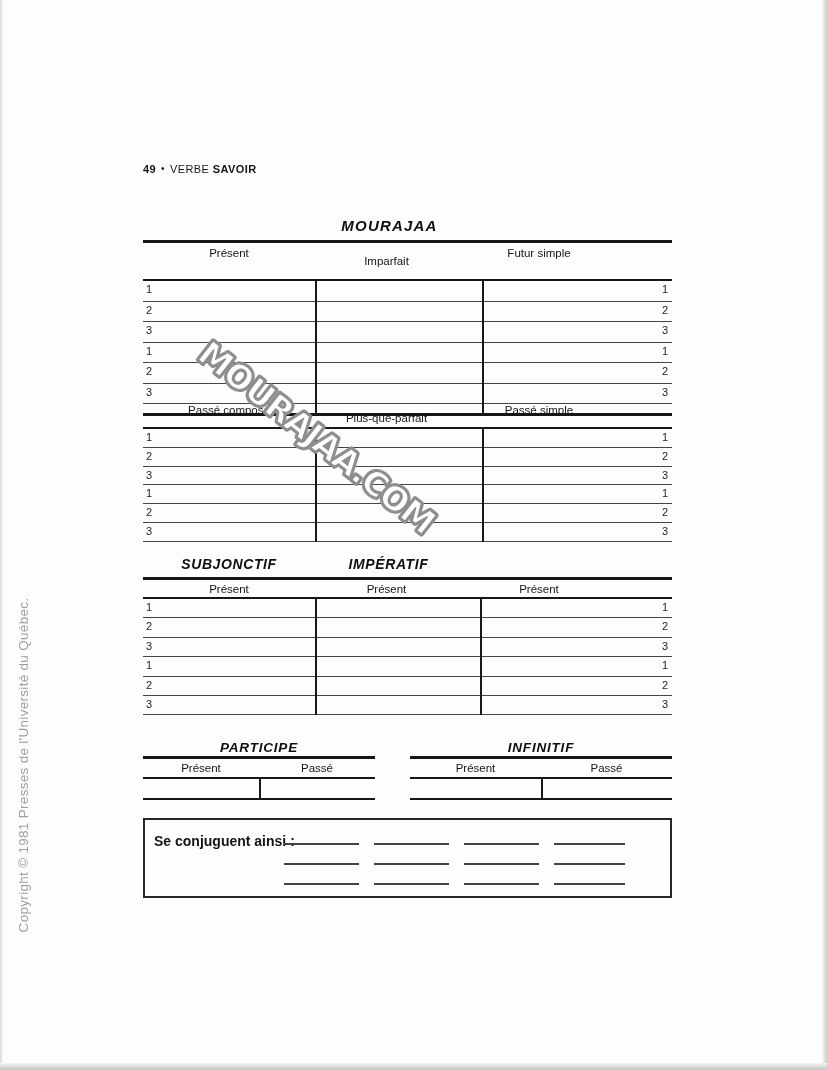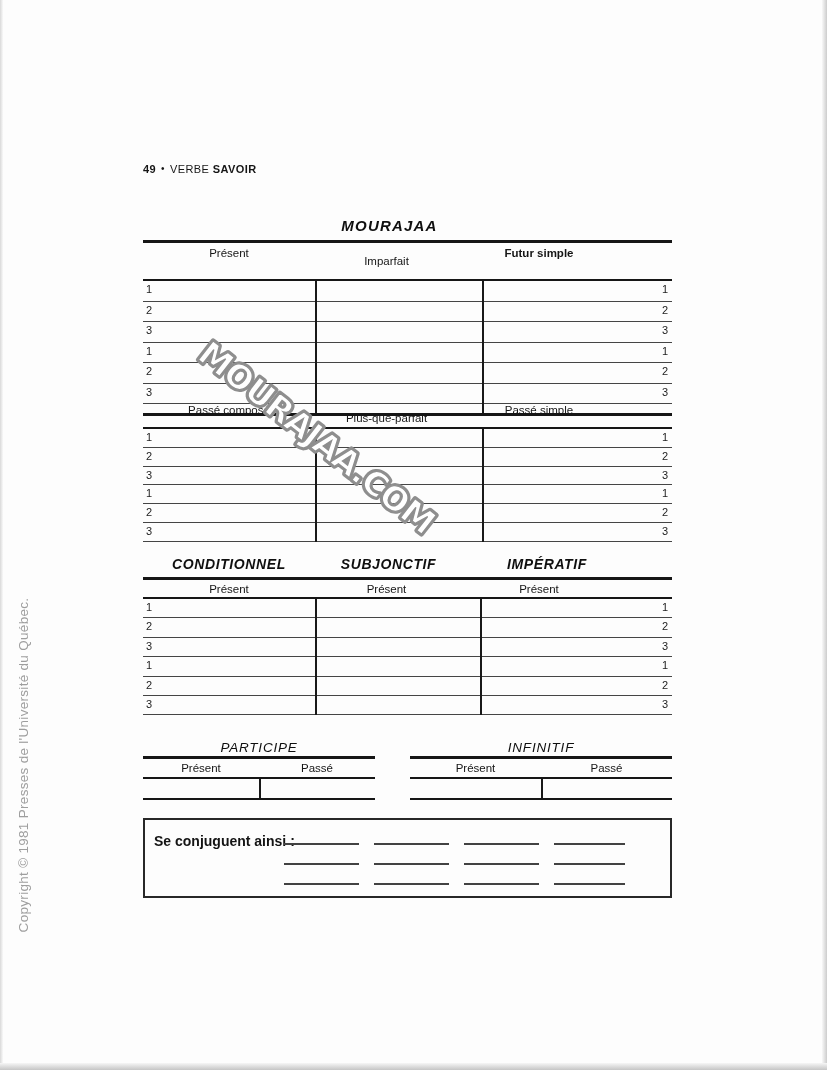--- a/index.html
+++ b/index.html
@@ -46,21 +46,21 @@
   .crow{display:flex;justify-content:space-between;align-items:flex-start;
         box-sizing:border-box;border-bottom:1.2px solid var(--line,#454545);
         font-size:11px;color:#1d1d1d;padding:2px 4px 0 3px;}
   .strip{width:100%;}
   .divider{position:absolute;top:0;bottom:0;width:2px;background:#191919;}
 
   
   .ptable{position:absolute;top:740px;}
   #participe-table{left:143px;width:232px;}
   #infinitif-table{left:410px;width:262px;}
-  .ptitle{font-style:italic;font-weight:normal;font-size:13.5px;letter-spacing:.8px;text-align:center;height:16px;color:#0f0f0f;}
+  .ptitle{font-style:italic;font-weight:bold;font-size:13.5px;letter-spacing:.8px;text-align:center;height:16px;color:#0f0f0f;}
   .phdr{display:flex;height:18px;align-items:center;}
   .phdr span{flex:1;text-align:center;font-size:11.5px;color:#161616;}
   .pblank{position:relative;height:19px;}
   .tick{position:absolute;left:50%;top:0;bottom:0;width:1.5px;background:#191919;}
 
   
   #conj-box{position:absolute;left:143px;top:818px;width:529px;height:80px;
             border:2px solid #282828;box-sizing:border-box;}
   #conj-label{position:absolute;left:9px;top:13px;font-weight:bold;font-size:14px;color:#141414;}
   .blankline{position:absolute;height:1.5px;background:#424242;}
@@ -88,21 +88,21 @@
     <span class="b">49</span><span class="bullet">•</span><span>VERBE</span>&nbsp;<span class="b">SAVOIR</span>
   </div>
 
   <div class="sec-title" id="indicatif-title">MOURAJAA</div>
 
   <div class="block" id="block-a">
       <div class="rule thick"></div>
       <div class="hdr-row">
         <div class="hdr-cell" style="width: 172px; height: 20px;">Présent</div>
         <div class="hdr-cell" style="width: 167px; height: 36px;">Imparfait</div>
-        <div class="hdr-cell" style="width: 190px; height: 20px; font-weight: bold;">Futur simple</div>
+        <div class="hdr-cell" style="width: 190px; height: 20px;">Futur simple</div>
       </div>
       <div class="rule mid"></div>
       <div class="rows-wrap">
         <div class="crow" style="height: 20.5px;">
           <span class="num">1</span>
           <span class="num">1</span>
         </div>
         <div class="crow" style="height: 20.5px;">
           <span class="num">2</span>
           <span class="num">2</span>
@@ -161,21 +161,20 @@
           <span class="num">3</span>
           <span class="num">3</span>
         </div>
         <div class="divider" style="left: 172px;"></div>
         <div class="divider" style="left: 339px;"></div>
       </div>
     </div>
 
   <div class="block" id="moods">
     <div class="titles-row">
-      <div class="t">CONDITIONNEL</div>
       <div class="t">SUBJONCTIF</div>
       <div class="t">IMPÉRATIF</div>
     </div>
     <div id="moods-grid">
         <div class="rule thick"></div>
         <div class="hdr-row">
           <div class="hdr-cell" style="width: 172px; height: 17px;">Présent</div>
           <div class="hdr-cell" style="width: 167px; height: 17px;">Présent</div>
           <div class="hdr-cell" style="width: 190px; height: 17px;">Présent</div>
         </div>

